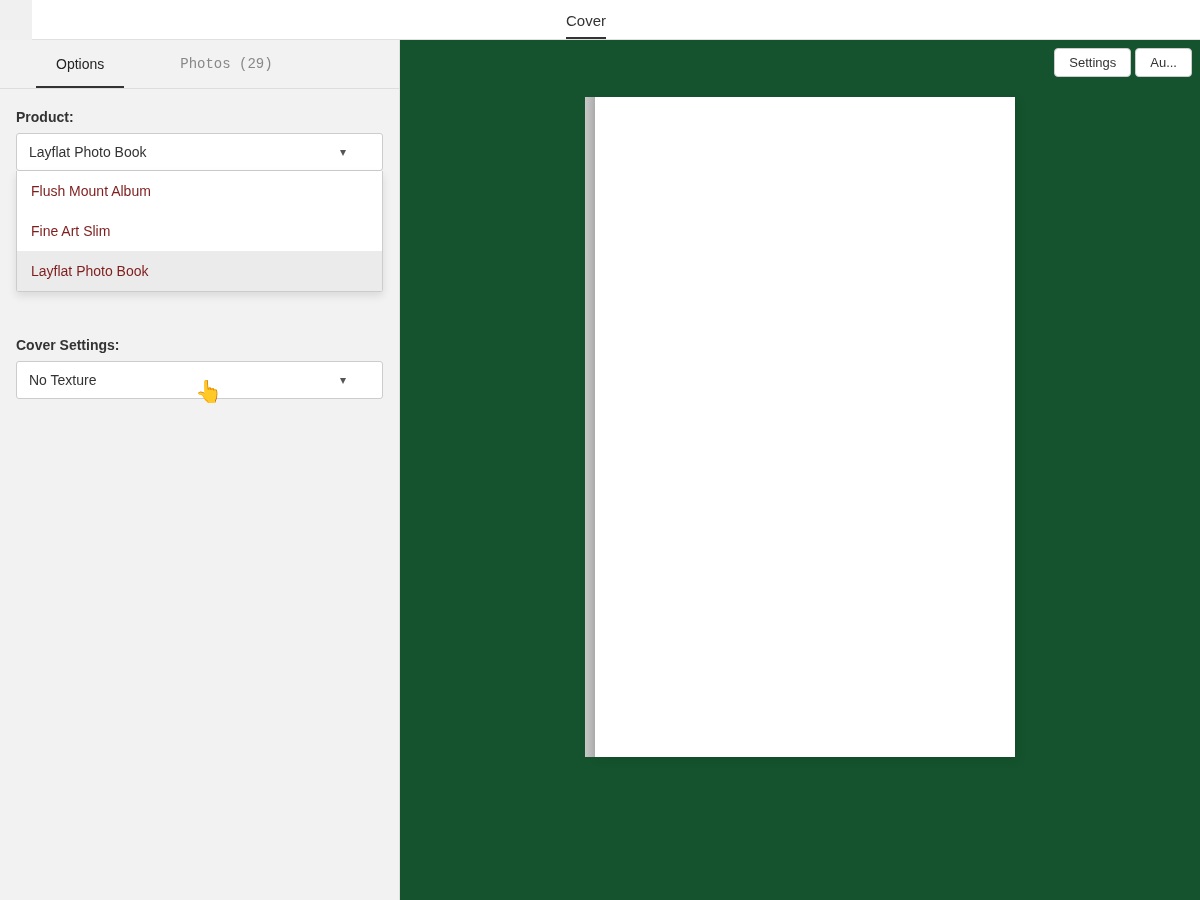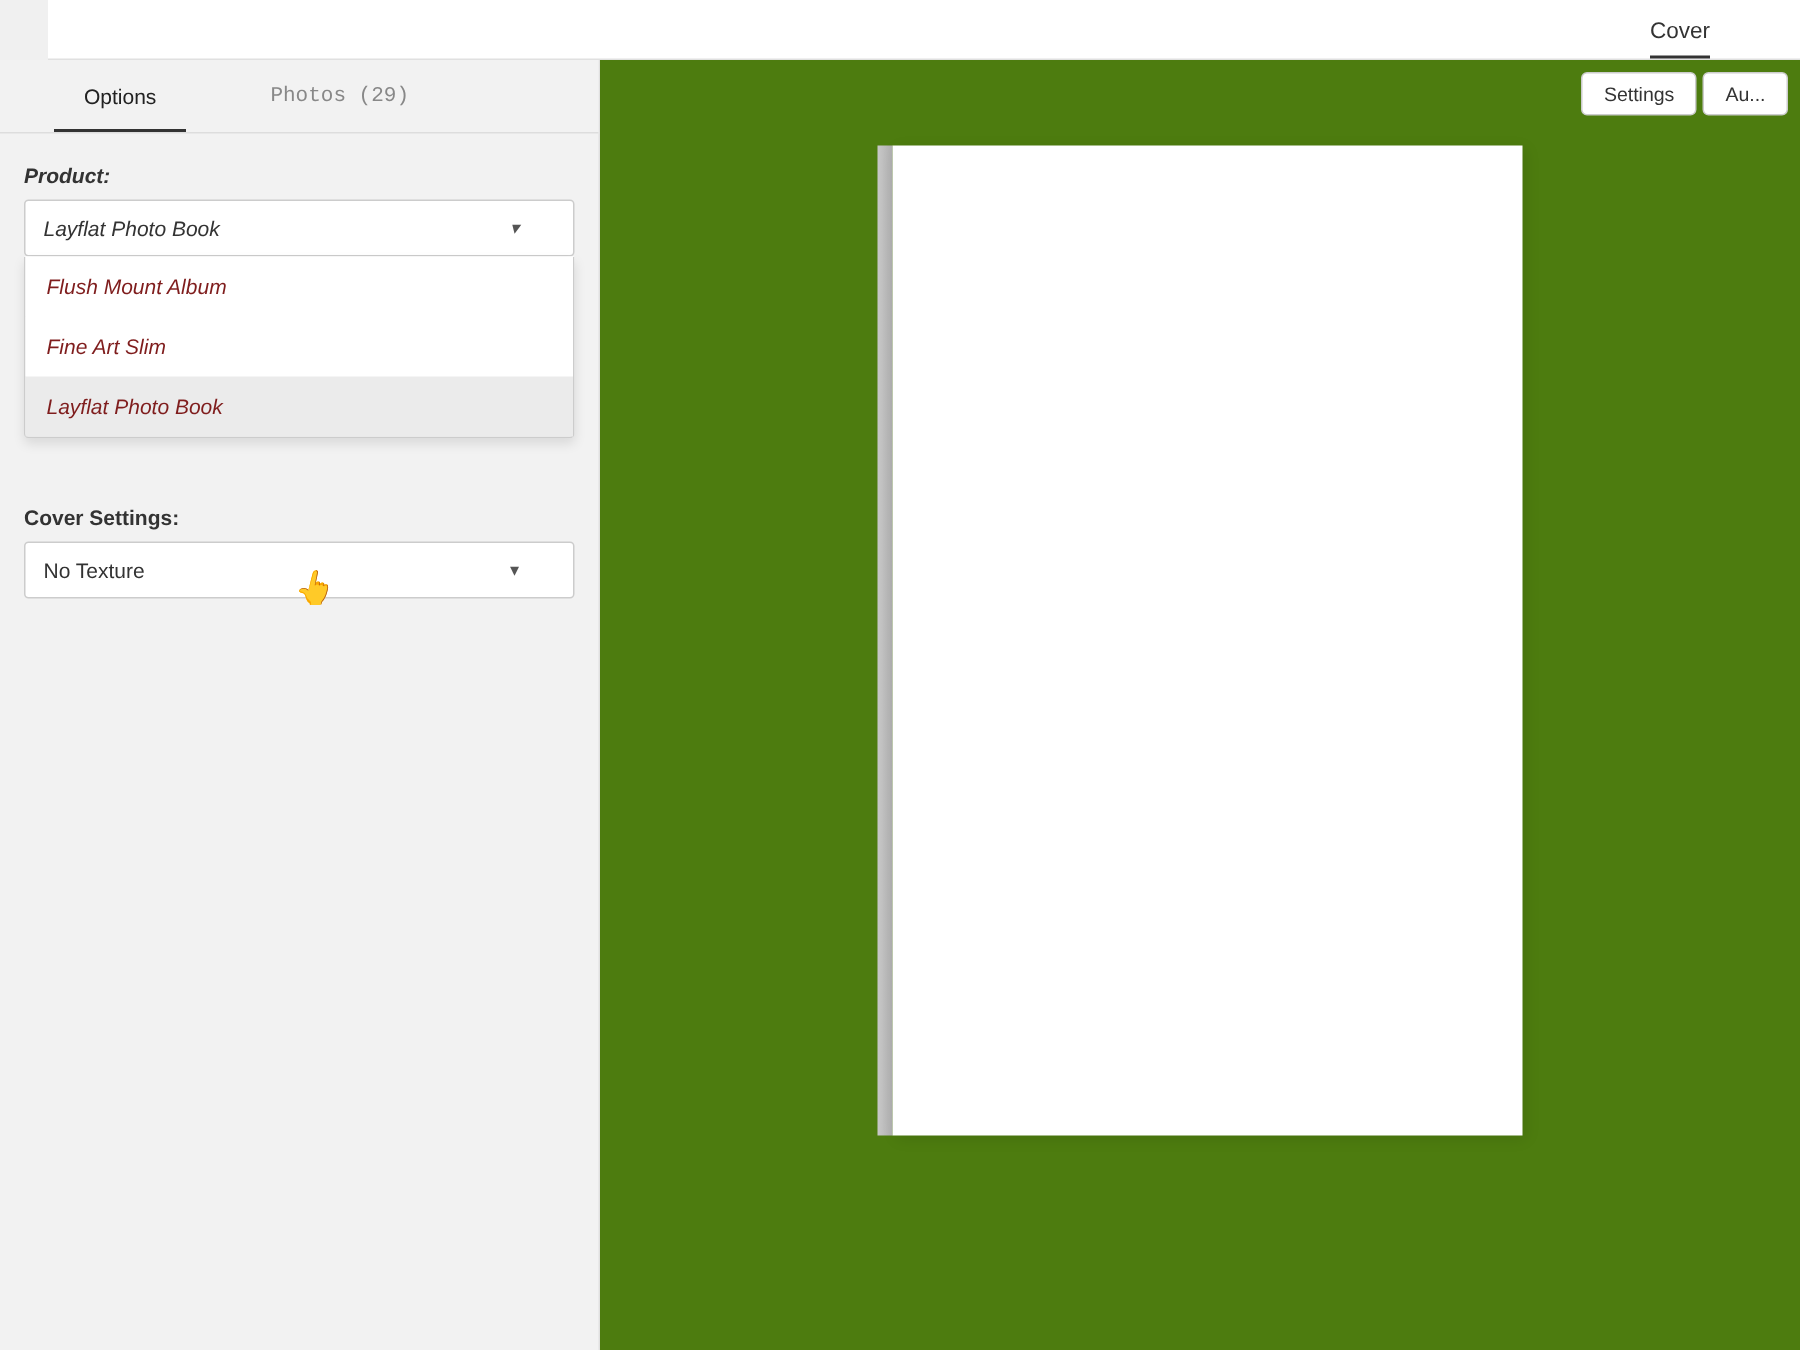--- a/index.html
+++ b/index.html
@@ -12,21 +12,21 @@
       font-size: 14px;
       color: #333;
     }
 
     
     .top-bar {
       background: #ffffff;
       height: 40px;
       display: flex;
       align-items: flex-end;
-      justify-content: flex-end;
+      justify-content: center;
       padding-right: 60px;
       border-bottom: 1px solid #e0e0e0;
       position: relative;
       margin-left: 32px;
     }
     .top-bar-cover {
       font-size: 15px;
       color: #333;
       padding-bottom: 8px;
       padding-right: 0;
@@ -81,21 +81,20 @@
     }
     .tab:not(.active) {
       color: #888;
       font-family: Liberation Mono, monospace;
     }
 
     
     .panel-content {
       padding: 20px 16px;
       position: relative;
-      font-style: italic;
     }
 
     .label {
       font-size: 14px;
       font-weight: 600;
       color: #333;
       margin-bottom: 8px;
       display: block;
     }
 
@@ -144,21 +143,21 @@
       background: #fff;
     }
     .dropdown-item.selected {
       background: #ebebeb;
       font-weight: 500;
     }
 
     
     .right-panel {
       flex: 1;
-      background: #4d7c0f;
+      background: #14532d;
       display: flex;
       flex-direction: column;
       align-items: flex-end;
       padding-top: 8px;
       position: relative;
     }
 
     .right-toolbar {
       display: flex;
       align-items: center;

